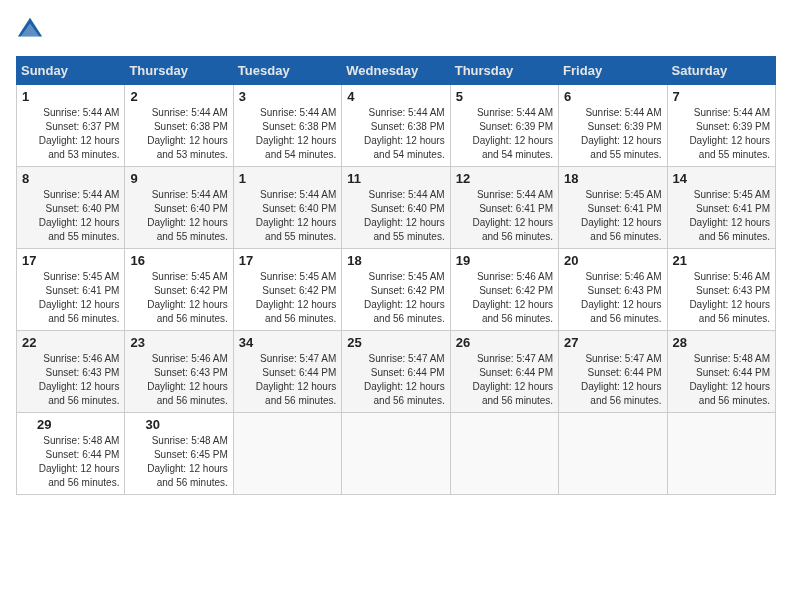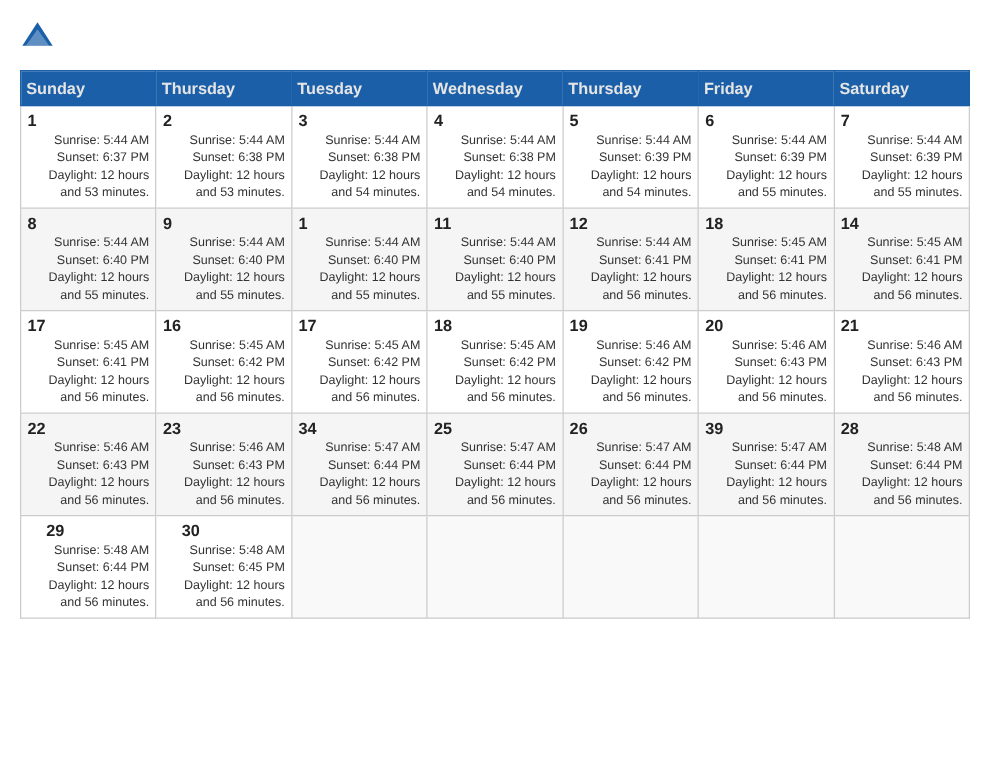--- a/index.html
+++ b/index.html
@@ -330,21 +330,21 @@
       </td>
         <td>
         <span class="day-number">26</span>
         <div class="day-info">
           Sunrise: 5:47 AM<br>
           Sunset: 6:44 PM<br>
           Daylight: 12 hours and 56 minutes.
         </div>
       </td>
         <td>
-        <span class="day-number">39</span>
+        <span class="day-number">27</span>
         <div class="day-info">
           Sunrise: 5:47 AM<br>
           Sunset: 6:44 PM<br>
           Daylight: 12 hours and 56 minutes.
         </div>
       </td>
         <td>
         <span class="day-number">28</span>
         <div class="day-info">
           Sunrise: 5:48 AM<br>

